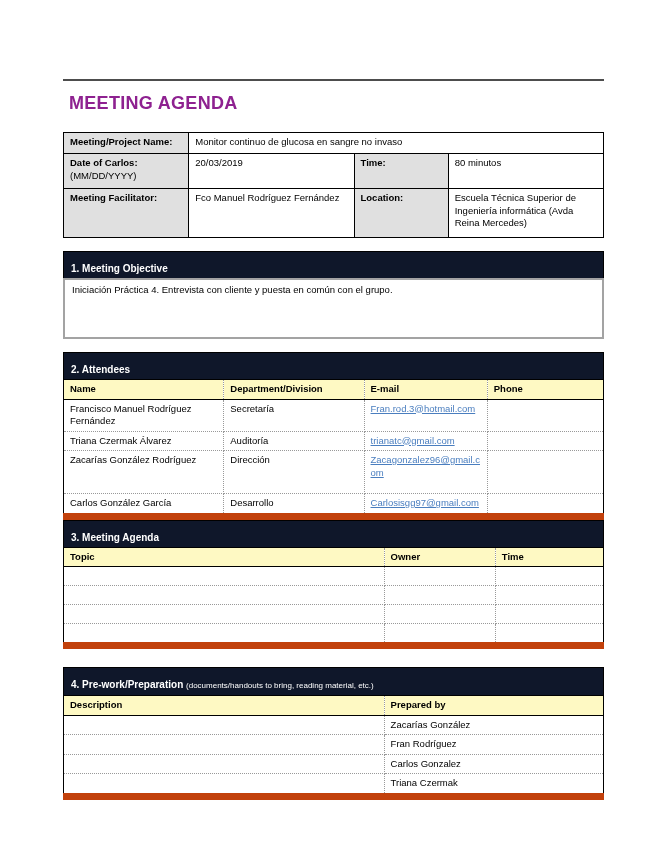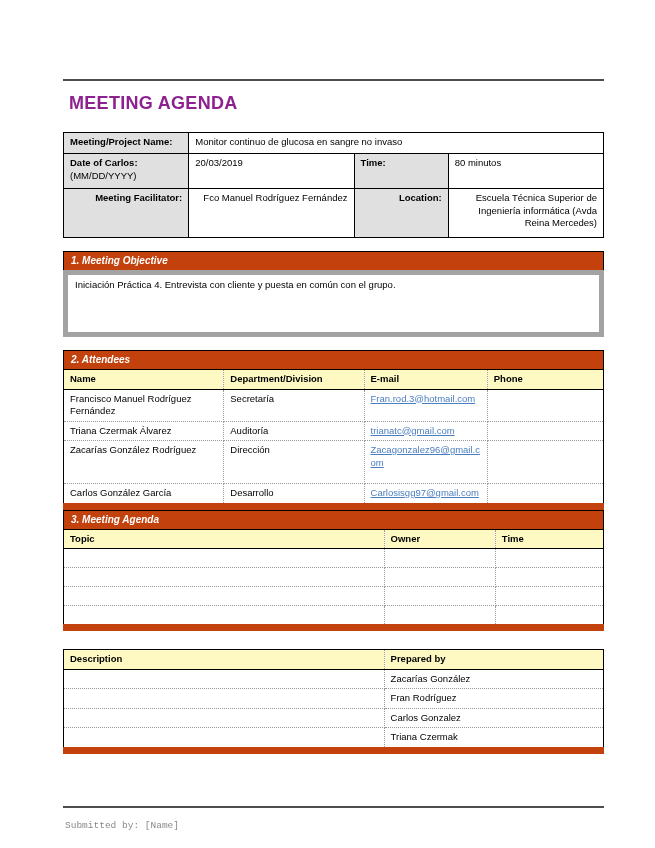--- a/index.html
+++ b/index.html
@@ -51,41 +51,40 @@
   
   .info-table { margin-top: 18px; }
   .info-table td { border: 1px solid #000; margin-top: 20px; }
   .label-cell {
     background: #E0E0E0;
     font-weight: bold;
   }
   .label-note { font-weight: normal; display: block; }
   .info-row-1 td { height: 14px; }
   .info-row-2 td { height: 28px; }
-  .info-row-3 td { height: 42px; text-align: right; }
+  .info-row-3 td { height: 42px; }
 
   
   .section { margin-top: 13px; }
   .section-bar {
-    background: #c2410c;
+    background: #0f172a;
     border: 1px solid #000;
     border-bottom: none;
     color: #fff;
     font-size: 10px;
     font-weight: bold;
-    padding: 3px 7px 4px 7px;
+    padding: 11px 7px 4px 7px;
     line-height: 1.1;
-    font-style: italic;
   }
   .section-bar .bar-note {
     font-weight: normal;
     font-size: 8px;
   }
   .objective-box {
-    border: 5px solid #a3a3a3;
+    border: 2px solid #a3a3a3;
     height: 49px;
     padding: 4px 7px;
     font-size: 9.5px;
     line-height: 1.35;
   }
 
   .grid-table td { border: 1px dotted #999; }
   .grid-table { border: 1px solid #000; }
   .grid-table tr.head-row td {
     background: #fef9c3;
@@ -237,20 +236,24 @@
       <tr class="row-empty">
         <td></td>
         <td></td>
         <td></td>
       </tr>
     </tbody>
       </table>
   </div>
 
   <div class="section" style="margin-top:18px">
+    <div class="section-bar">
+      <span>4. Pre-work/Preparation</span>
+      <span class="bar-note">(documents/handouts to bring, reading material, etc.)</span>
+    </div>
     <table class="grid-table">
       <colgroup>
         <col style="width:320px">
           <col style="width:219px">
       </colgroup>
       <tbody>
           <tr class="head-row">
         <td>Description</td>
         <td>Prepared by</td>
       </tr>

